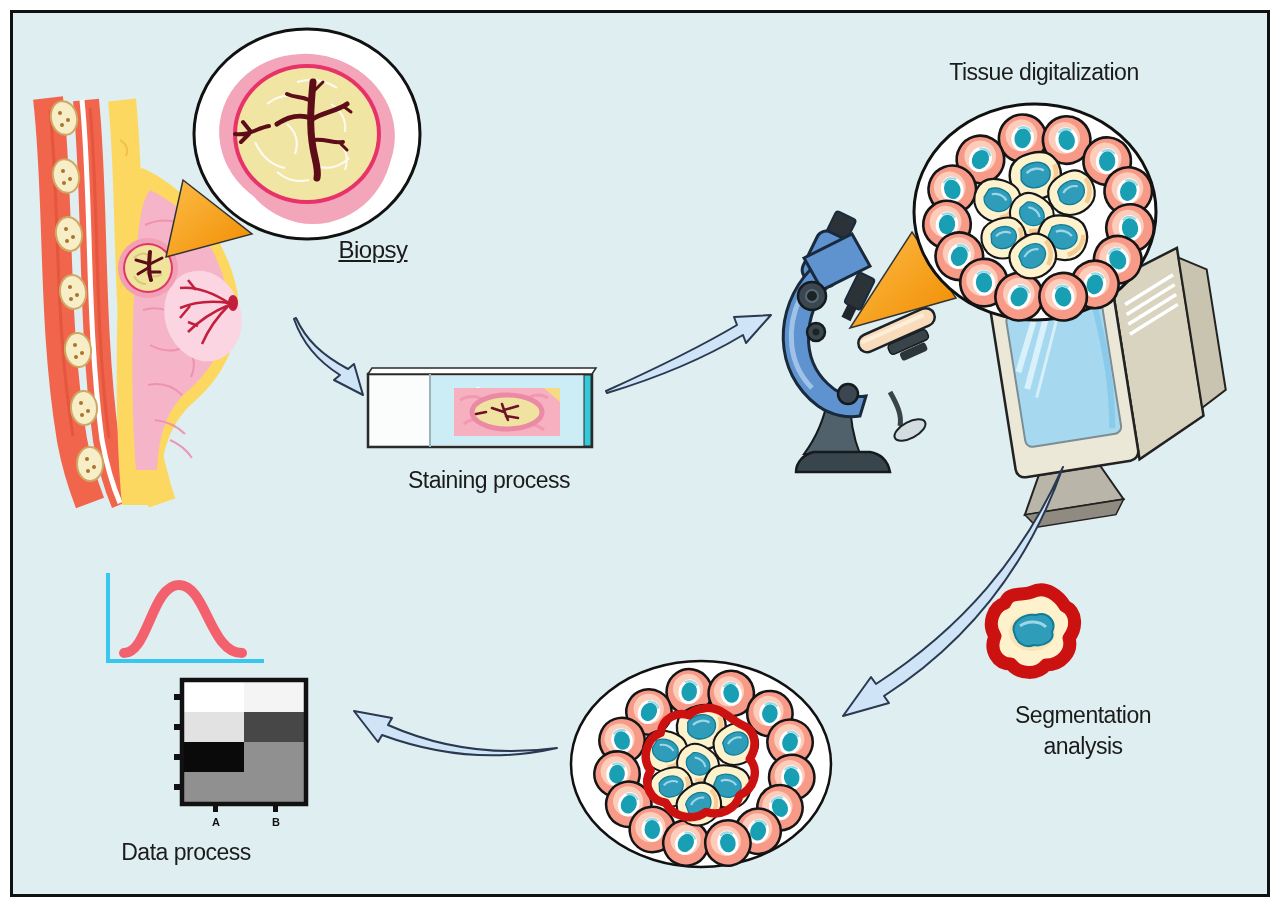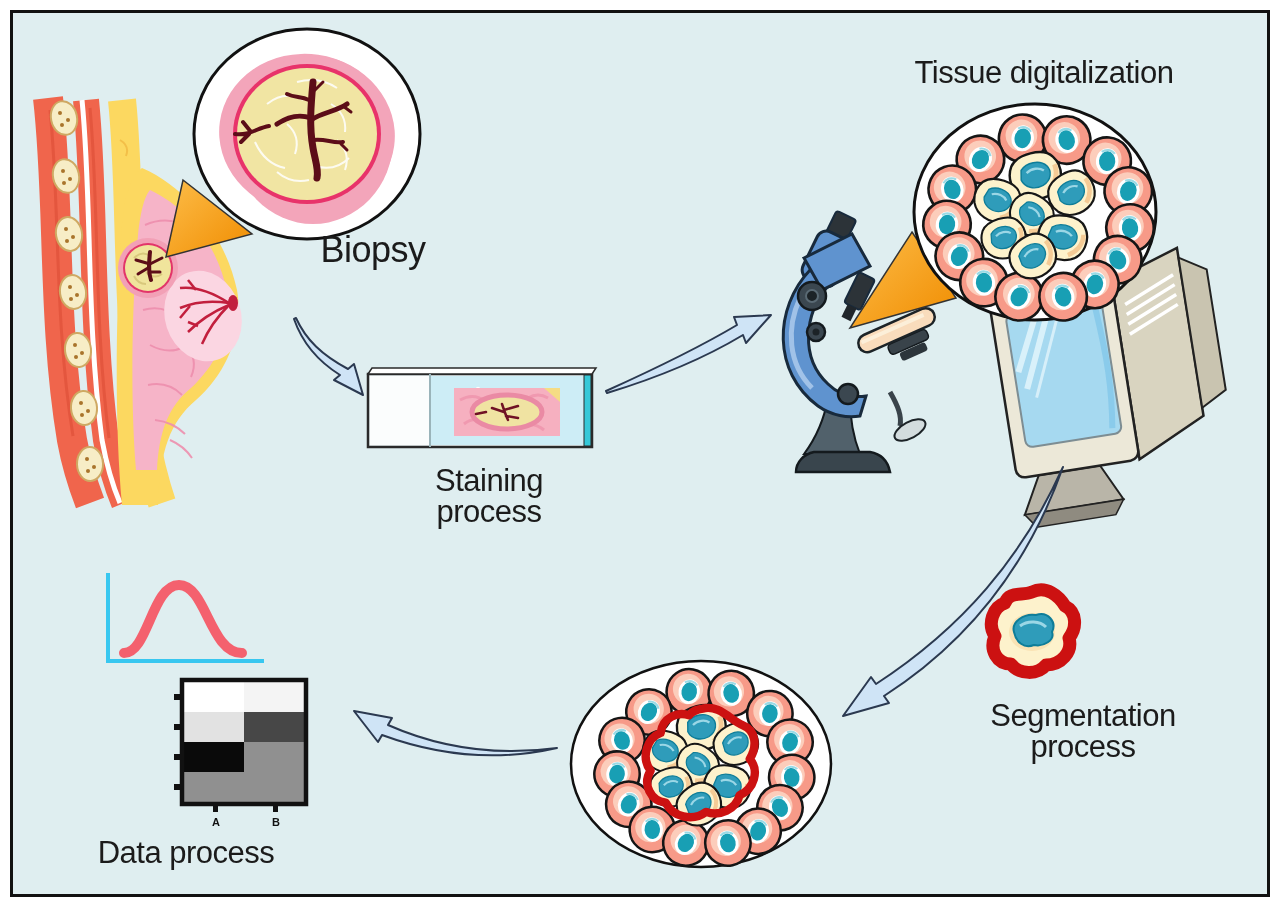--- a/index.html
+++ b/index.html
@@ -1,20 +1,20 @@
 <!DOCTYPE html>
 <html><head>
 <meta charset="utf-8">
 <style>
   html,body{margin:0;padding:0;background:#ffffff;font-family:"Liberation Sans",sans-serif;}
   .stage{position:relative;width:1280px;height:908px;background:#ffffff;overflow:hidden;}
   .stage svg{position:absolute;left:0;top:0;}
   .lbl{position:absolute;color:#1b1b1b;text-align:center;font-family:"Liberation Sans",sans-serif;
-       font-size:31px;letter-spacing:-0.5px;line-height:31px;}
-  .lbl-biopsy{left:303px;top:234px;width:140px;font-size:36px;}
+       font-size:23px;letter-spacing:-0.5px;line-height:31px;}
+  .lbl-biopsy{left:303px;top:234px;width:140px;font-size:24px;text-decoration:underline;}
   .lbl-staining{left:379px;top:465px;width:220px;}
   .lbl-tissue{left:884px;top:57px;width:320px;}
   .lbl-seg{left:948px;top:700px;width:270px;text-align:center;}
   .lbl-data{left:76px;top:837px;width:220px;}
 </style>
 </head>
 <body>
 
 <div class="stage">
 <svg width="1280" height="908" viewBox="0 0 1280 908">
@@ -299,16 +299,16 @@
     <text x="34" y="146" text-anchor="middle" font-size="11" font-weight="bold" fill="#111111">A</text>
     <text x="94" y="146" text-anchor="middle" font-size="11" font-weight="bold" fill="#111111">B</text>
   </g>
 </svg>
 
 <div class="lbl lbl-biopsy">Biopsy</div>
 <div class="lbl lbl-staining">Staining process</div>
 <div class="lbl lbl-tissue">Tissue digitalization</div>
 <div class="lbl lbl-seg">
   <div>Segmentation</div>
-  <div>process</div>
+  <div>analysis</div>
 </div>
 <div class="lbl lbl-data">Data process</div>
 </div>
 
 </body></html>

